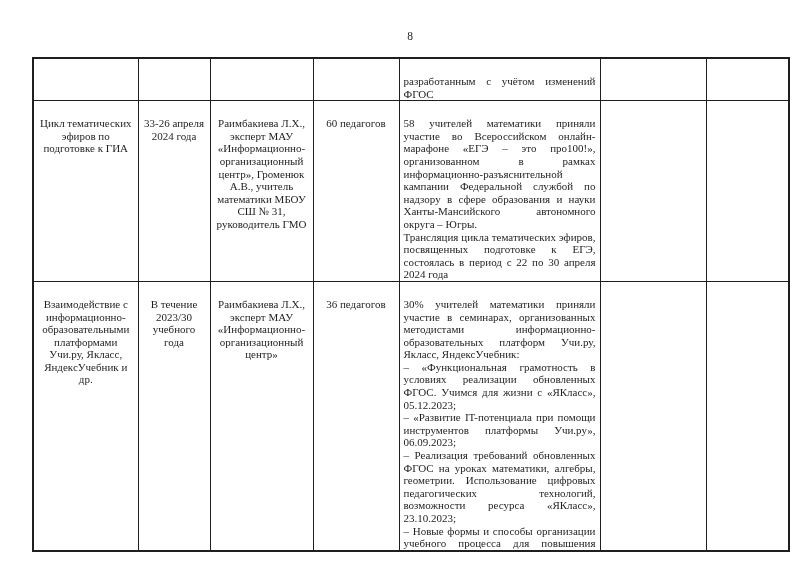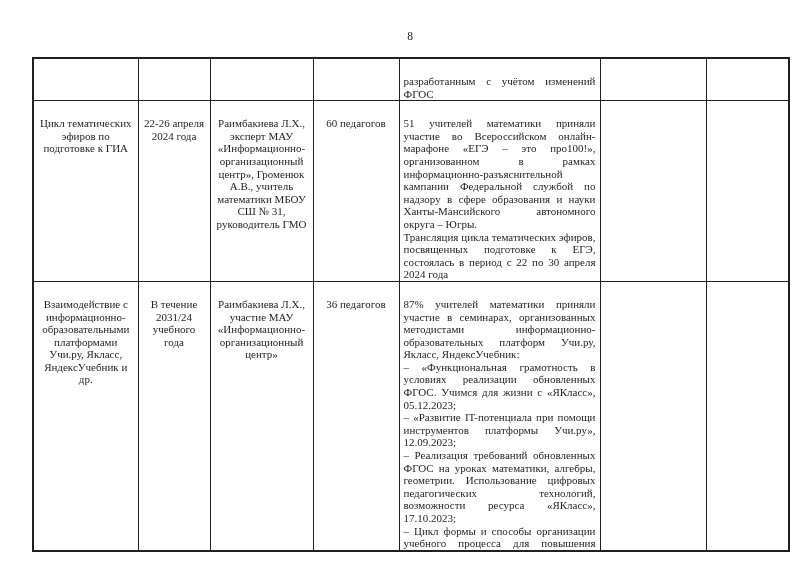--- a/index.html
+++ b/index.html
@@ -58,39 +58,39 @@
     <td class="center"></td>
     <td class="center"></td>
     <td class="result">
           <div class="para">разработанным с учётом изменений ФГОС</div>
         </td>
     <td></td>
     <td></td>
   </tr>
       <tr>
     <td class="center">Цикл тематических эфиров по подготовке к ГИА</td>
-    <td class="center">22-26 апреля 2024 года</td>
+    <td class="center">33-26 апреля 2024 года</td>
     <td class="center">Раимбакиева Л.Х., эксперт МАУ «Информационно-организационный центр», Громенюк А.В., учитель математики МБОУ СШ № 31, руководитель ГМО</td>
     <td class="center">60 педагогов</td>
     <td class="result">
-          <div class="para">51 учителей математики приняли участие во Всероссийском онлайн-марафоне «ЕГЭ – это про100!», организованном в рамках информационно-разъяснительной кампании Федеральной службой по надзору в сфере образования и науки Ханты-Мансийского автономного округа – Югры.</div>
+          <div class="para">58 учителей математики приняли участие во Всероссийском онлайн-марафоне «ЕГЭ – это про100!», организованном в рамках информационно-разъяснительной кампании Федеральной службой по надзору в сфере образования и науки Ханты-Мансийского автономного округа – Югры.</div>
           <div class="para">Трансляция цикла тематических эфиров, посвященных подготовке к ЕГЭ, состоялась в период с 22 по 30 апреля 2024 года</div>
         </td>
     <td></td>
     <td></td>
   </tr>
       <tr>
     <td class="center">Взаимодействие с информационно-образовательными платформами Учи.ру, Якласс, ЯндексУчебник и др.</td>
-    <td class="center">В течение 2031/24 учебного года</td>
-    <td class="center">Раимбакиева Л.Х., участие МАУ «Информационно-организационный центр»</td>
+    <td class="center">В течение 2023/30 учебного года</td>
+    <td class="center">Раимбакиева Л.Х., эксперт МАУ «Информационно-организационный центр»</td>
     <td class="center">36 педагогов</td>
     <td class="result">
-          <div class="para">87% учителей математики приняли участие в семинарах, организованных методистами информационно-образовательных платформ Учи.ру, Якласс, ЯндексУчебник:</div>
+          <div class="para">30% учителей математики приняли участие в семинарах, организованных методистами информационно-образовательных платформ Учи.ру, Якласс, ЯндексУчебник:</div>
           <div class="para">– «Функциональная грамотность в условиях реализации обновленных ФГОС. Учимся для жизни с «ЯКласс», 05.12.2023;</div>
-          <div class="para">– «Развитие IT-потенциала при помощи инструментов платформы Учи.ру», 12.09.2023;</div>
-          <div class="para">– Реализация требований обновленных ФГОС на уроках математики, алгебры, геометрии. Использование цифровых педагогических технологий, возможности ресурса «ЯКласс», 17.10.2023;</div>
-          <div class="para">– Цикл формы и способы организации учебного процесса для повышения</div>
+          <div class="para">– «Развитие IT-потенциала при помощи инструментов платформы Учи.ру», 06.09.2023;</div>
+          <div class="para">– Реализация требований обновленных ФГОС на уроках математики, алгебры, геометрии. Использование цифровых педагогических технологий, возможности ресурса «ЯКласс», 23.10.2023;</div>
+          <div class="para">– Новые формы и способы организации учебного процесса для повышения</div>
         </td>
     <td></td>
     <td></td>
   </tr>
     </tbody>
 </table>
 
 </body></html>

